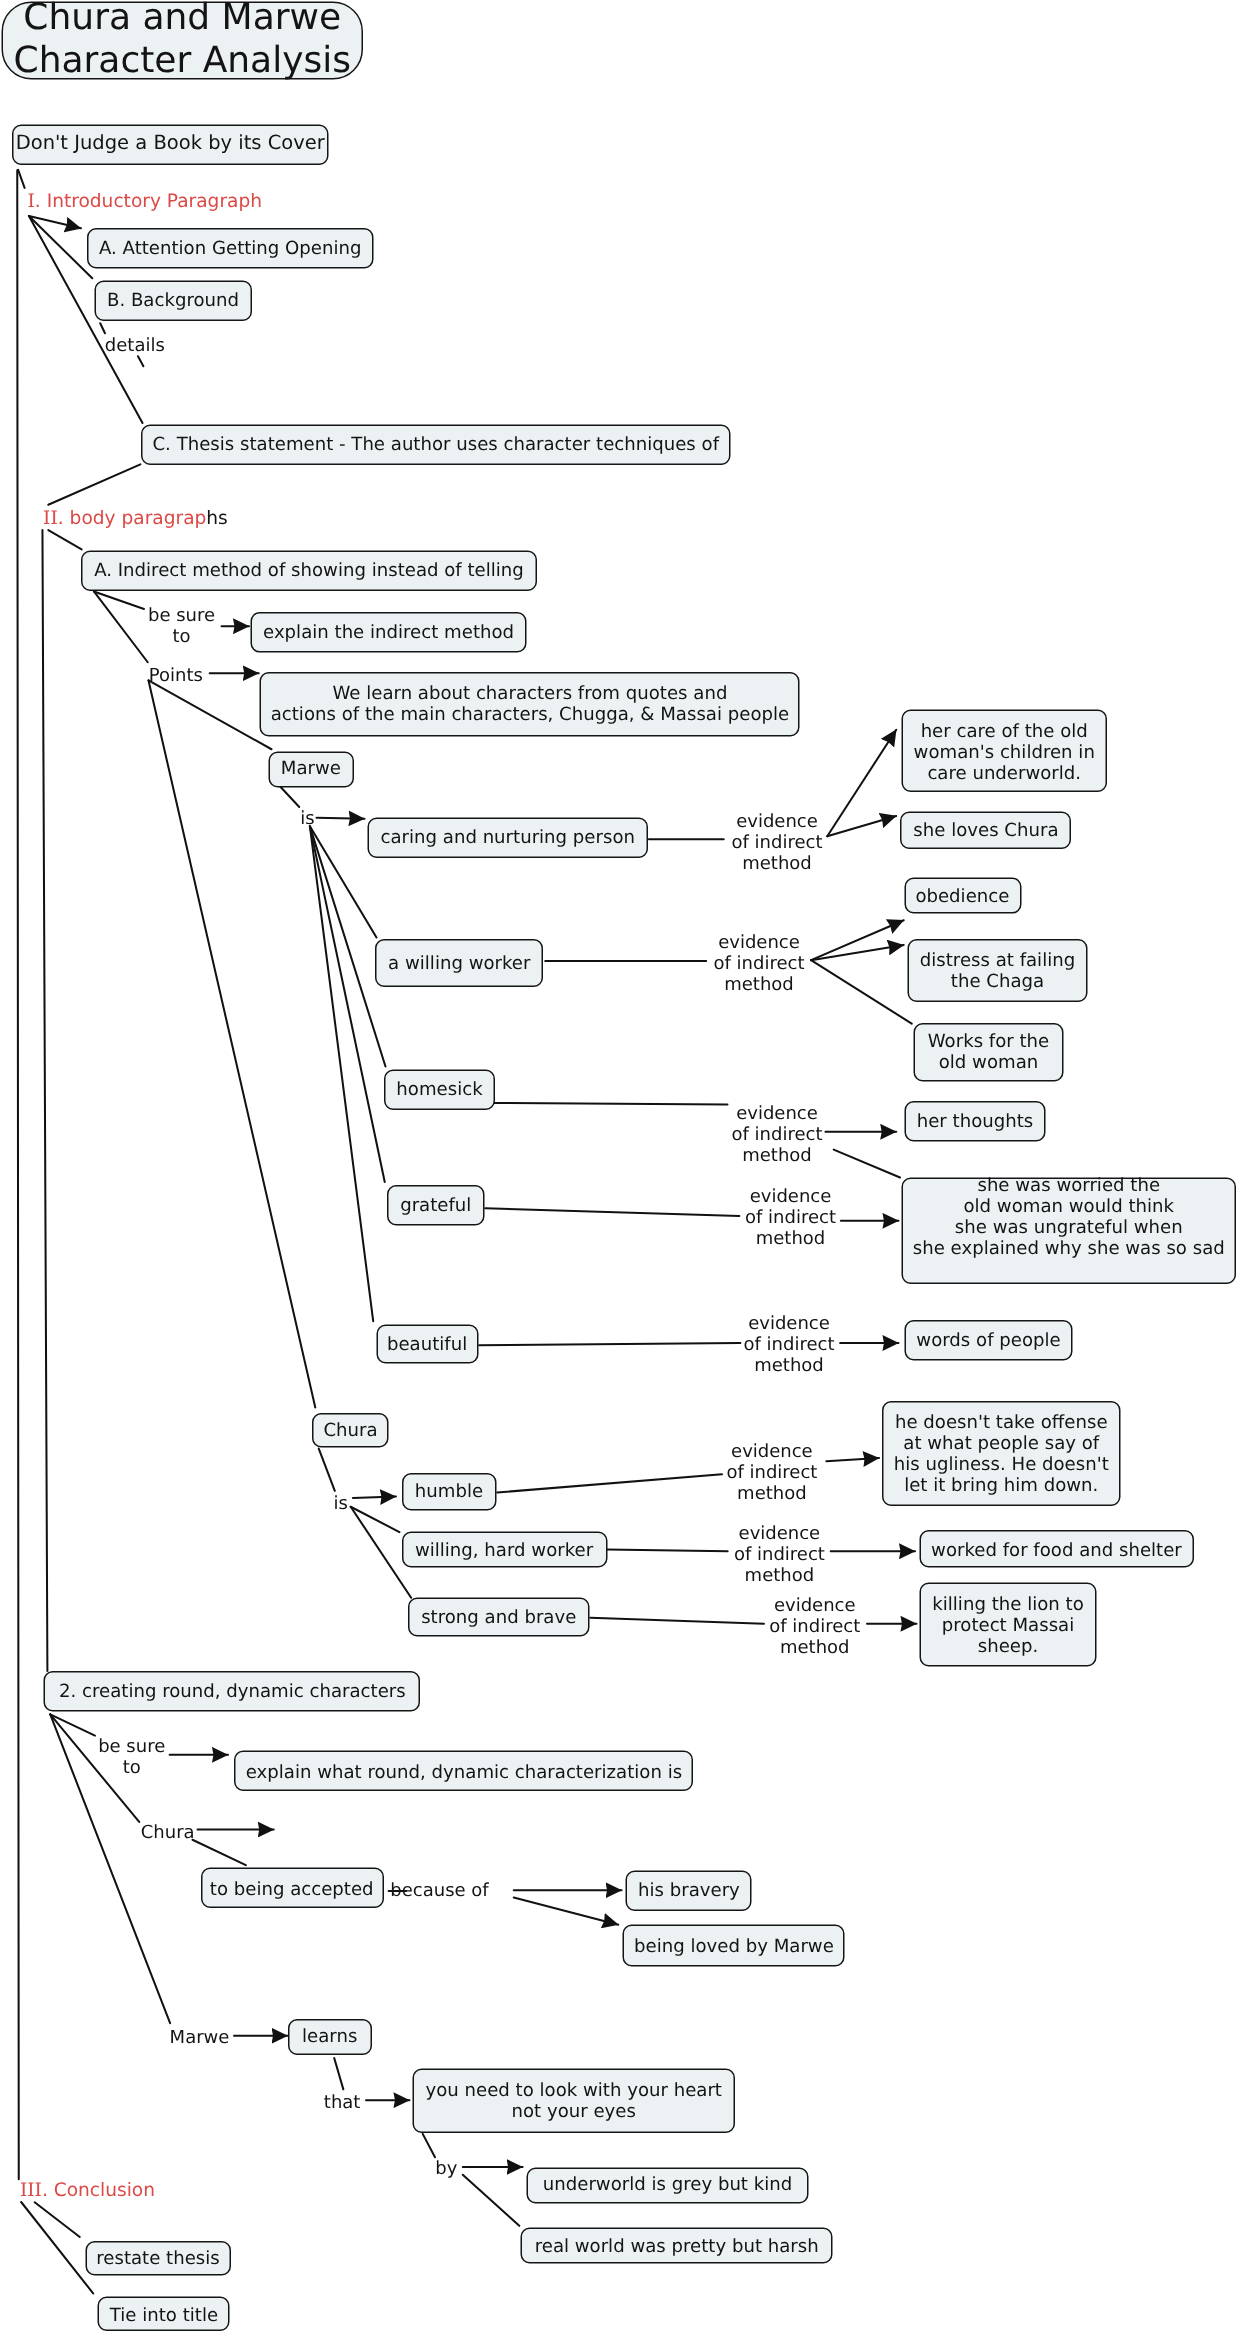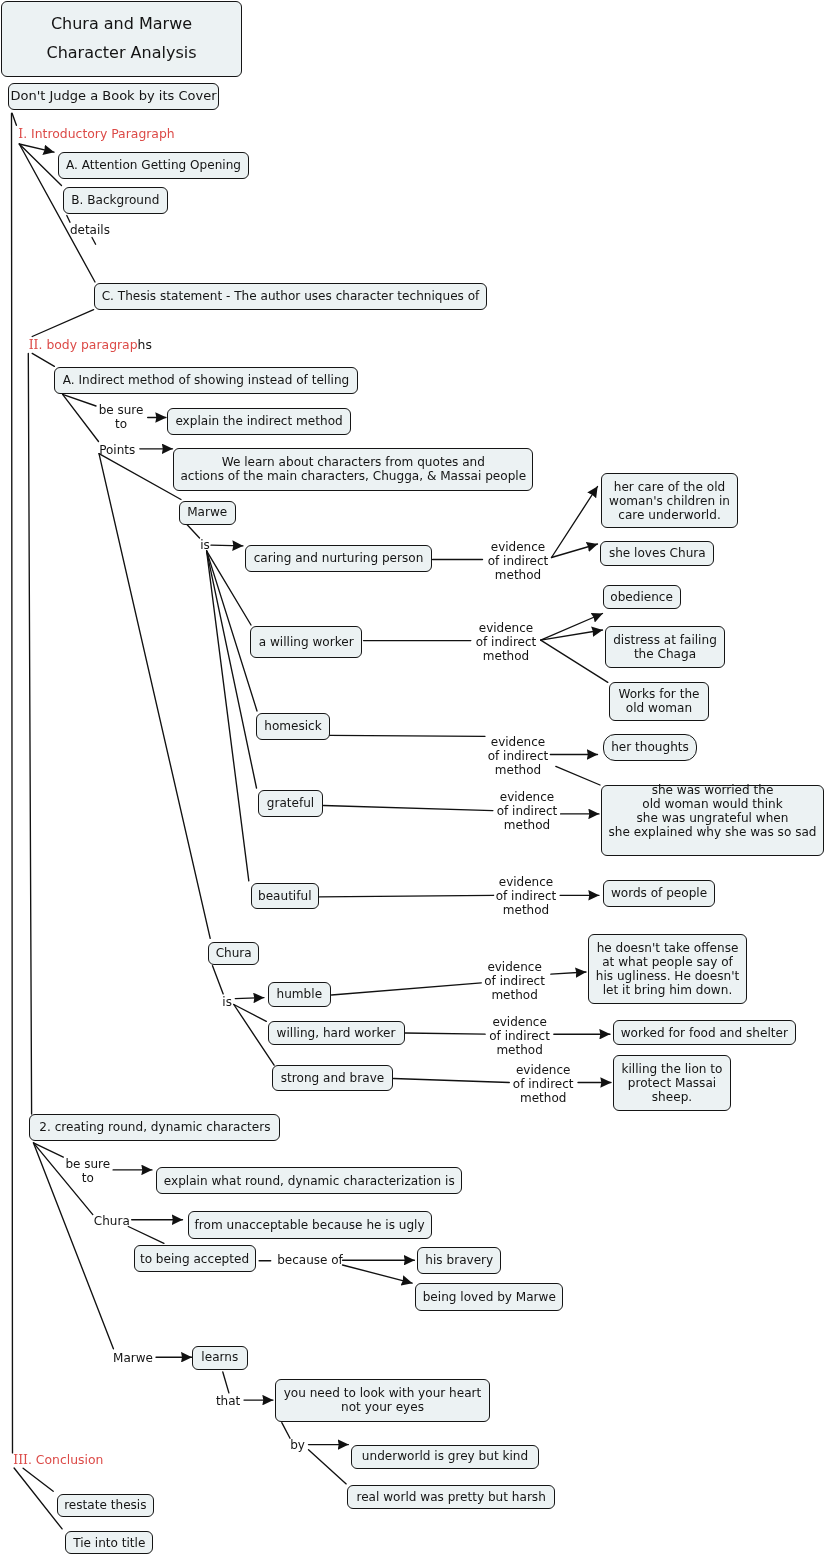--- a/index.html
+++ b/index.html
@@ -87,21 +87,21 @@
     <path d="M342.5,1265.0 L412.2,1283.1" marker-end="url(#arrow)"></path>
     <path d="M156.0,1357.2 L191.7,1357.2" marker-end="url(#arrow)"></path>
     <path d="M222.8,1372.0 L228.9,1392.9"></path>
     <path d="M244.0,1400.1 L273.0,1400.1" marker-end="url(#arrow)"></path>
     <path d="M281.8,1422.6 L290.0,1438.2"></path>
     <path d="M308.5,1444.6 L348.4,1444.6" marker-end="url(#arrow)"></path>
     <path d="M308.5,1449.8 L346.2,1483.9"></path>
     <path d="M23.1,1468.2 L53.2,1491.3"></path>
     <path d="M14.1,1468.0 L62.1,1528.9"></path>
   </svg>
-  <div class="node" style="left:1px;top:1px;width:241px;height:76px;font-size:16px;line-height:29px;padding-bottom:2px;"><span>Chura and Marwe
+  <div class="node" style="left:1px;top:1px;width:241px;height:52px;font-size:24px;line-height:29px;padding-bottom:2px;border-radius:20px;"><span>Chura and Marwe
 Character Analysis</span></div>
   <div class="node" style="left:8px;top:83px;width:211px;height:27px;font-size:13px;line-height:14px;"><span>Don't Judge a Book by its Cover</span></div>
   <div class="node" style="left:58px;top:151.5px;width:191px;height:27px;font-size:12.08px;line-height:14px;"><span>A. Attention Getting Opening</span></div>
   <div class="node" style="left:62.6px;top:186.5px;width:105.5px;height:27px;font-size:12.08px;line-height:14px;"><span>B. Background</span></div>
   <div class="node" style="left:94px;top:283px;width:393px;height:27px;font-size:12.08px;line-height:14px;"><span>C. Thesis statement - The author uses character techniques of</span></div>
   <div class="node" style="left:54px;top:366.8px;width:304px;height:27px;font-size:12.08px;line-height:14px;"><span>A. Indirect method of showing instead of telling</span></div>
   <div class="node" style="left:166.8px;top:407.8px;width:184.5px;height:27px;font-size:12.08px;line-height:14px;"><span>explain the indirect method</span></div>
   <div class="node" style="left:173.3px;top:448.2px;width:360px;height:43px;font-size:12.08px;line-height:14px;"><span>We learn about characters from quotes and
 actions of the main characters, Chugga, &amp; Massai people</span></div>
   <div class="node" style="left:179px;top:500.5px;width:56.5px;height:24px;font-size:12.08px;line-height:14px;"><span>Marwe</span></div>
@@ -112,41 +112,40 @@
   <div class="node" style="left:250.5px;top:883px;width:68.5px;height:26px;font-size:12.08px;line-height:14px;"><span>beautiful</span></div>
   <div class="node" style="left:601px;top:473px;width:137px;height:55px;font-size:12.08px;line-height:14px;padding-top:2.4px;"><span>her care of the old
 woman's children in
 care underworld.</span></div>
   <div class="node" style="left:600.3px;top:540.5px;width:114px;height:25px;font-size:12.08px;line-height:14px;"><span>she loves Chura</span></div>
   <div class="node" style="left:602.6px;top:584.8px;width:78px;height:24.5px;font-size:12.08px;line-height:14px;"><span>obedience</span></div>
   <div class="node" style="left:605px;top:626px;width:120px;height:42px;font-size:12.08px;line-height:14px;"><span>distress at failing
 the Chaga</span></div>
   <div class="node" style="left:609px;top:682px;width:100px;height:39px;font-size:12.08px;line-height:14px;"><span>Works for the
 old woman</span></div>
-  <div class="node" style="left:603px;top:734px;width:94px;height:27px;font-size:12.08px;line-height:14px;border-radius:12px;"><span>her thoughts</span></div>
+  <div class="node" style="left:603px;top:734px;width:94px;height:27px;font-size:12.08px;line-height:14px;"><span>her thoughts</span></div>
   <div class="node" style="left:601px;top:785px;width:223px;height:71px;font-size:12.08px;line-height:14px;padding-bottom:20px;"><span>she was worried the
 old woman would think
 she was ungrateful when
 she explained why she was so sad</span></div>
   <div class="node" style="left:603px;top:880px;width:112px;height:27px;font-size:12.08px;line-height:14px;"><span>words of people</span></div>
   <div class="node" style="left:208.2px;top:941.6px;width:51px;height:23px;font-size:12.08px;line-height:14px;"><span>Chura</span></div>
   <div class="node" style="left:267.8px;top:981.9px;width:63px;height:25px;font-size:12.08px;line-height:14px;"><span>humble</span></div>
   <div class="node" style="left:267.5px;top:1021.2px;width:137px;height:24px;font-size:12.08px;line-height:14px;"><span>willing, hard worker</span></div>
   <div class="node" style="left:272px;top:1065px;width:121px;height:26px;font-size:12.08px;line-height:14px;"><span>strong and brave</span></div>
   <div class="node" style="left:588px;top:934px;width:159px;height:70px;font-size:12.08px;line-height:14px;"><span>he doesn't take offense
 at what people say of
 his ugliness. He doesn't
 let it bring him down.</span></div>
   <div class="node" style="left:612.8px;top:1020.3px;width:183px;height:25px;font-size:12.08px;line-height:14px;"><span>worked for food and shelter</span></div>
   <div class="node" style="left:613px;top:1055px;width:118px;height:56px;font-size:12.08px;line-height:14px;"><span>killing the lion to
 protect Massai
 sheep.</span></div>
   <div class="node" style="left:29.4px;top:1114px;width:251px;height:27px;font-size:12.08px;line-height:14px;"><span>2. creating round, dynamic characters</span></div>
   <div class="node" style="left:156.3px;top:1167.3px;width:306px;height:27px;font-size:12.08px;line-height:14px;"><span>explain what round, dynamic characterization is</span></div>
-  <div class="node" style="left:187.6px;top:1211.1px;width:244px;height:27.7px;font-size:12.08px;line-height:14px;"><span>from unacceptable because he is ugly</span></div>
   <div class="node" style="left:133.5px;top:1245.3px;width:122px;height:27.2px;font-size:12.08px;line-height:14px;"><span>to being accepted</span></div>
   <div class="node" style="left:417.3px;top:1247.1px;width:84px;height:27.4px;font-size:12.08px;line-height:14px;text-align:center;"><span>his bravery</span></div>
   <div class="node" style="left:415.3px;top:1283.1px;width:148px;height:27.5px;font-size:12.08px;line-height:14px;"><span>being loved by Marwe</span></div>
   <div class="node" style="left:191.8px;top:1345.6px;width:56px;height:24px;font-size:12.08px;line-height:14px;"><span>learns</span></div>
   <div class="node" style="left:275px;top:1379px;width:215px;height:43px;font-size:12.08px;line-height:14px;"><span>you need to look with your heart
 not your eyes</span></div>
   <div class="node" style="left:351px;top:1444.6px;width:188px;height:24px;font-size:12.08px;line-height:14px;"><span>underworld is grey but kind</span></div>
   <div class="node" style="left:346.9px;top:1485px;width:208.5px;height:24px;font-size:12.08px;line-height:14px;"><span>real world was pretty but harsh</span></div>
   <div class="node" style="left:56.6px;top:1493.7px;width:97.5px;height:23px;font-size:12.08px;line-height:14px;"><span>restate thesis</span></div>
   <div class="node" style="left:65.3px;top:1531.4px;width:88px;height:23px;font-size:12.08px;line-height:14px;"><span>Tie into title</span></div>
@@ -179,17 +178,17 @@
 method</span></div>
   <div class="lbl" style="left:519.6px;top:1015px;"><span>evidence
 of indirect
 method</span></div>
   <div class="lbl" style="left:543.2px;top:1063px;"><span>evidence
 of indirect
 method</span></div>
   <div class="lbl" style="left:87.8px;top:1157px;"><span>be sure
 to</span></div>
   <div class="lbl" style="left:111.8px;top:1214px;"><span>Chura</span></div>
-  <div class="lbl" style="left:310px;top:1253.4px;"><span>because of</span></div>
+  <div class="lbl" style="left:293px;top:1253.4px;"><span>because of</span></div>
   <div class="lbl" style="left:133px;top:1351px;"><span>Marwe</span></div>
   <div class="lbl" style="left:228.1px;top:1394px;"><span>that</span></div>
   <div class="lbl" style="left:297.6px;top:1438px;"><span>by</span></div>
 </div>
 
 </body></html>

